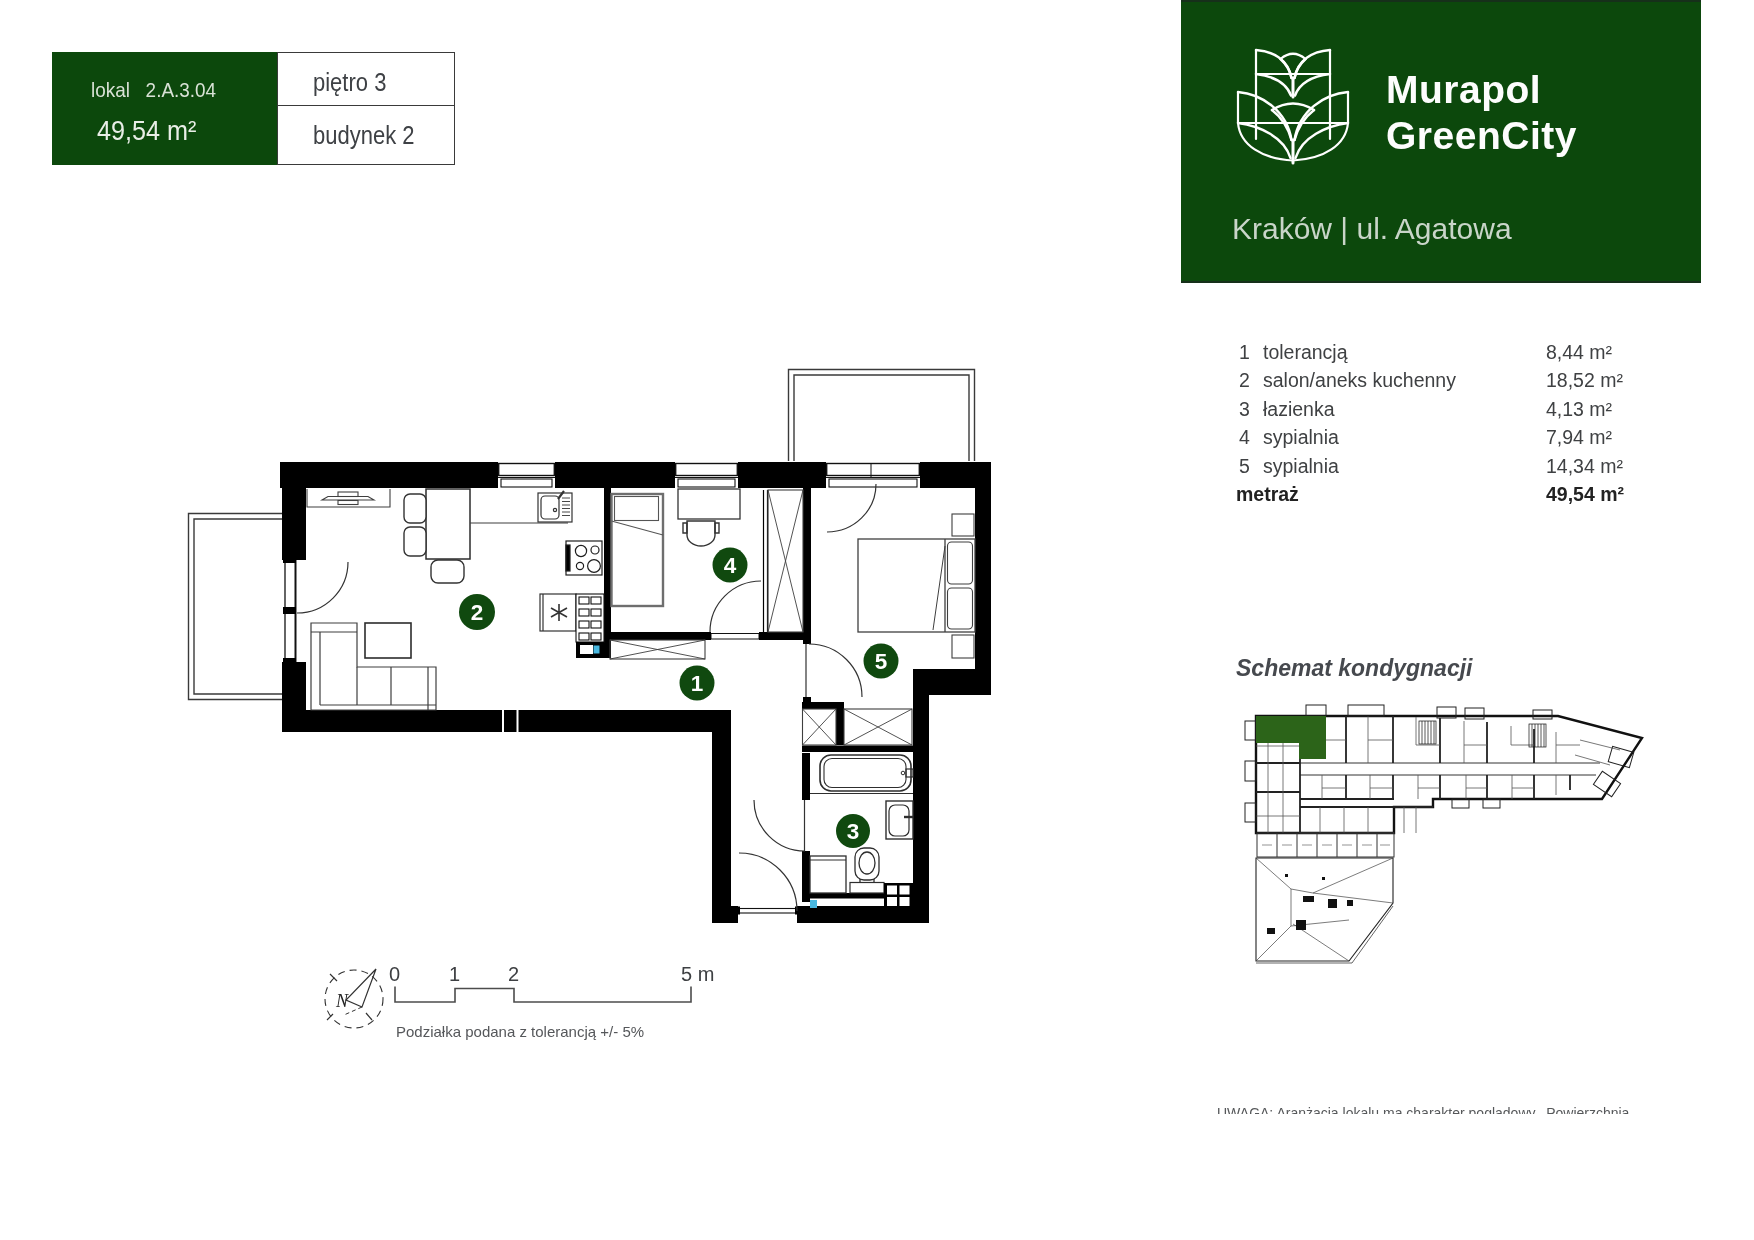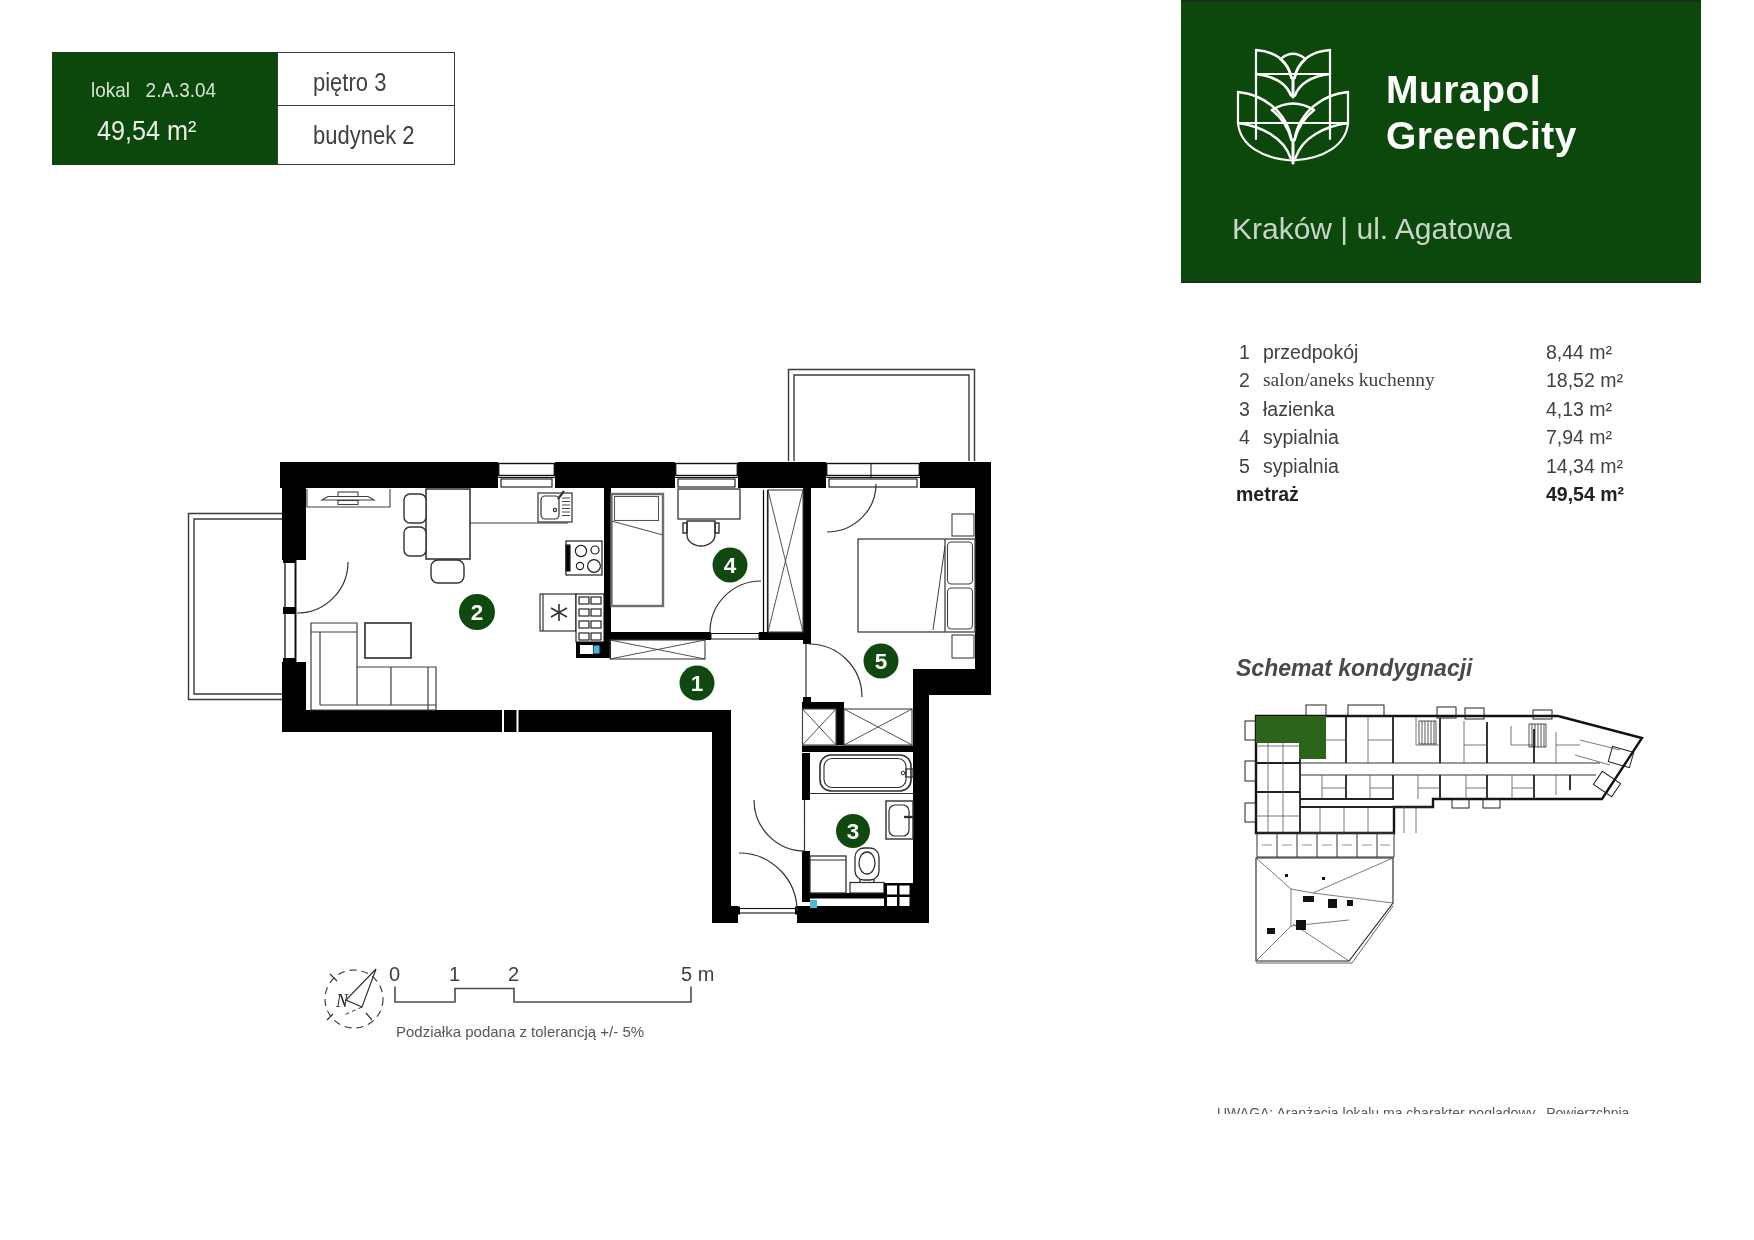--- a/index.html
+++ b/index.html
@@ -55,23 +55,23 @@
       <path d="M59,93 V116" stroke-width="3"></path>
     </g>
   </svg>
 
   <div class="abs" style="left:1386px;top:67px;color:#fdfdfd;font-size:39px;font-weight:bold;line-height:46px;letter-spacing:0.5px;">Murapol<br>GreenCity</div>
 
   <div class="abs" style="left:1232px;top:212px;color:#c9d5c9;font-size:30px;">Kraków | ul. Agatowa</div>
 
   <div class="abs" style="left:1239px;top:341px;width:420px;color:#3f4143;font-size:19.5px;">
 
-    <div style="position:relative;height:28.4px;"><span>1</span><span style="position:absolute;left:24px;">przedpokój</span><span style="position:absolute;left:307px;">8,44 m²</span></div>
-
-    <div style="position:relative;height:28.4px;"><span>2</span><span style="position:absolute;left:24px;font-family:Liberation Serif, serif;">salon/aneks kuchenny</span><span style="position:absolute;left:307px;">18,52 m²</span></div>
+    <div style="position:relative;height:28.4px;"><span>1</span><span style="position:absolute;left:24px;">tolerancją</span><span style="position:absolute;left:307px;">8,44 m²</span></div>
+
+    <div style="position:relative;height:28.4px;"><span>2</span><span style="position:absolute;left:24px;">salon/aneks kuchenny</span><span style="position:absolute;left:307px;">18,52 m²</span></div>
 
     <div style="position:relative;height:28.4px;"><span>3</span><span style="position:absolute;left:24px;">łazienka</span><span style="position:absolute;left:307px;">4,13 m²</span></div>
 
     <div style="position:relative;height:28.4px;"><span>4</span><span style="position:absolute;left:24px;">sypialnia</span><span style="position:absolute;left:307px;">7,94 m²</span></div>
 
     <div style="position:relative;height:28.4px;"><span>5</span><span style="position:absolute;left:24px;">sypialnia</span><span style="position:absolute;left:307px;">14,34 m²</span></div>
 
     <div style="position:relative;height:28.4px;font-weight:bold;color:#222;">
         <span style="position:absolute;left:-3px;">metraż</span>
         <span style="position:absolute;left:307px;">49,54 m²</span>

